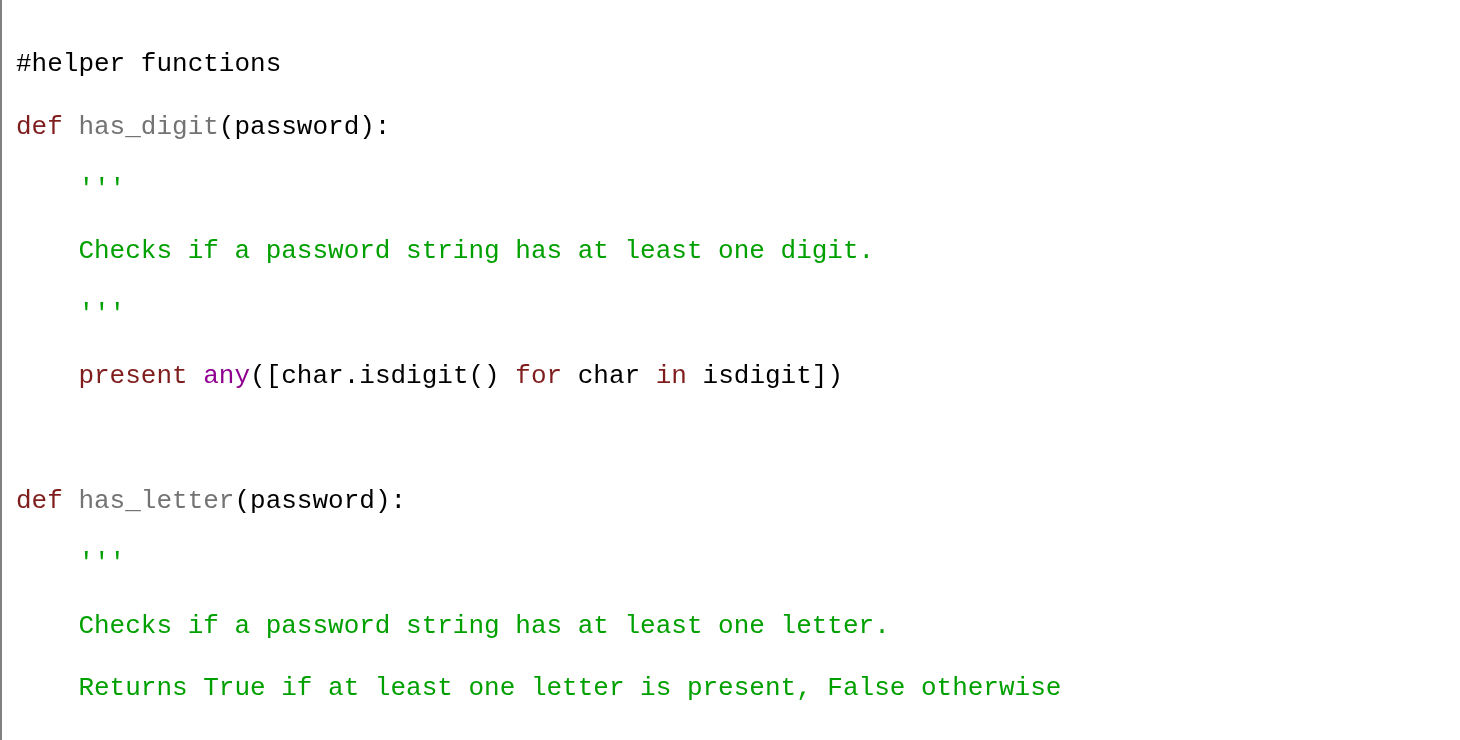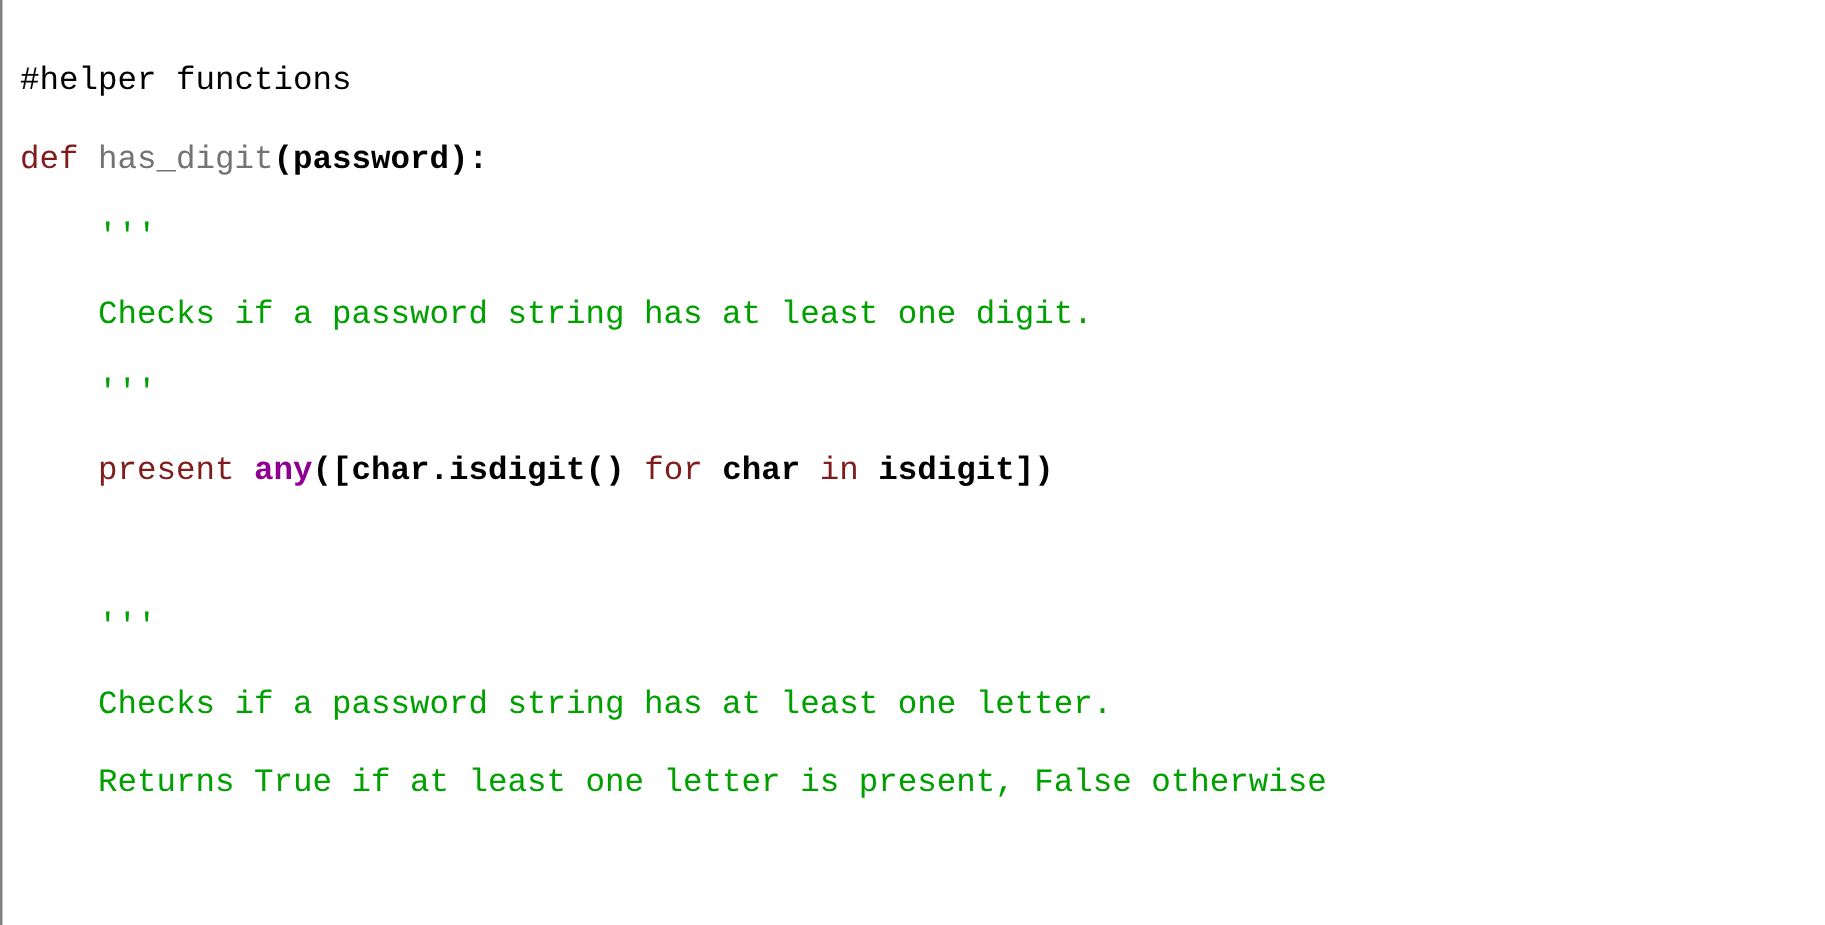--- a/index.html
+++ b/index.html
@@ -38,39 +38,38 @@
       color: #7f1d1d;
     }
     .defname {
       color: #737373;
     }
     .string {
       color: #00a000;
     }
     .builtin {
       color: #900090;
-      font-weight: bold;
     }
     .text {
       color: #000000;
-      font-weight: bold;
     }
   </style>
 </head>
 <body>
 
 <div class="left-border"></div>
 
 <div class="code-container">
 <div><span class="comment">#helper functions</span></div>
 <div><span class="keyword">def</span><span class="defname"> has_digit</span><span class="text">(password):</span></div>
 <div><span class="string">    '''</span></div>
 <div><span class="string">    Checks if a password string has at least one digit.</span></div>
 <div><span class="string">    '''</span></div>
 <div><span class="keyword">    present</span><span class="text"> </span><span class="builtin">any</span><span class="text">([char.isdigit() </span><span class="keyword">for</span><span class="text"> char </span><span class="keyword">in</span><span class="text"> isdigit])</span></div>
 <div>&nbsp;</div>
+<div><span class="keyword">def</span><span class="defname"> has_letter</span><span class="text">(password):</span></div>
 <div><span class="string">    '''</span></div>
 <div><span class="string">    Checks if a password string has at least one letter.</span></div>
 <div><span class="string">    Returns True if at least one letter is present, False otherwise</span></div>
 
 
 
 </div>
 
 </body></html>

